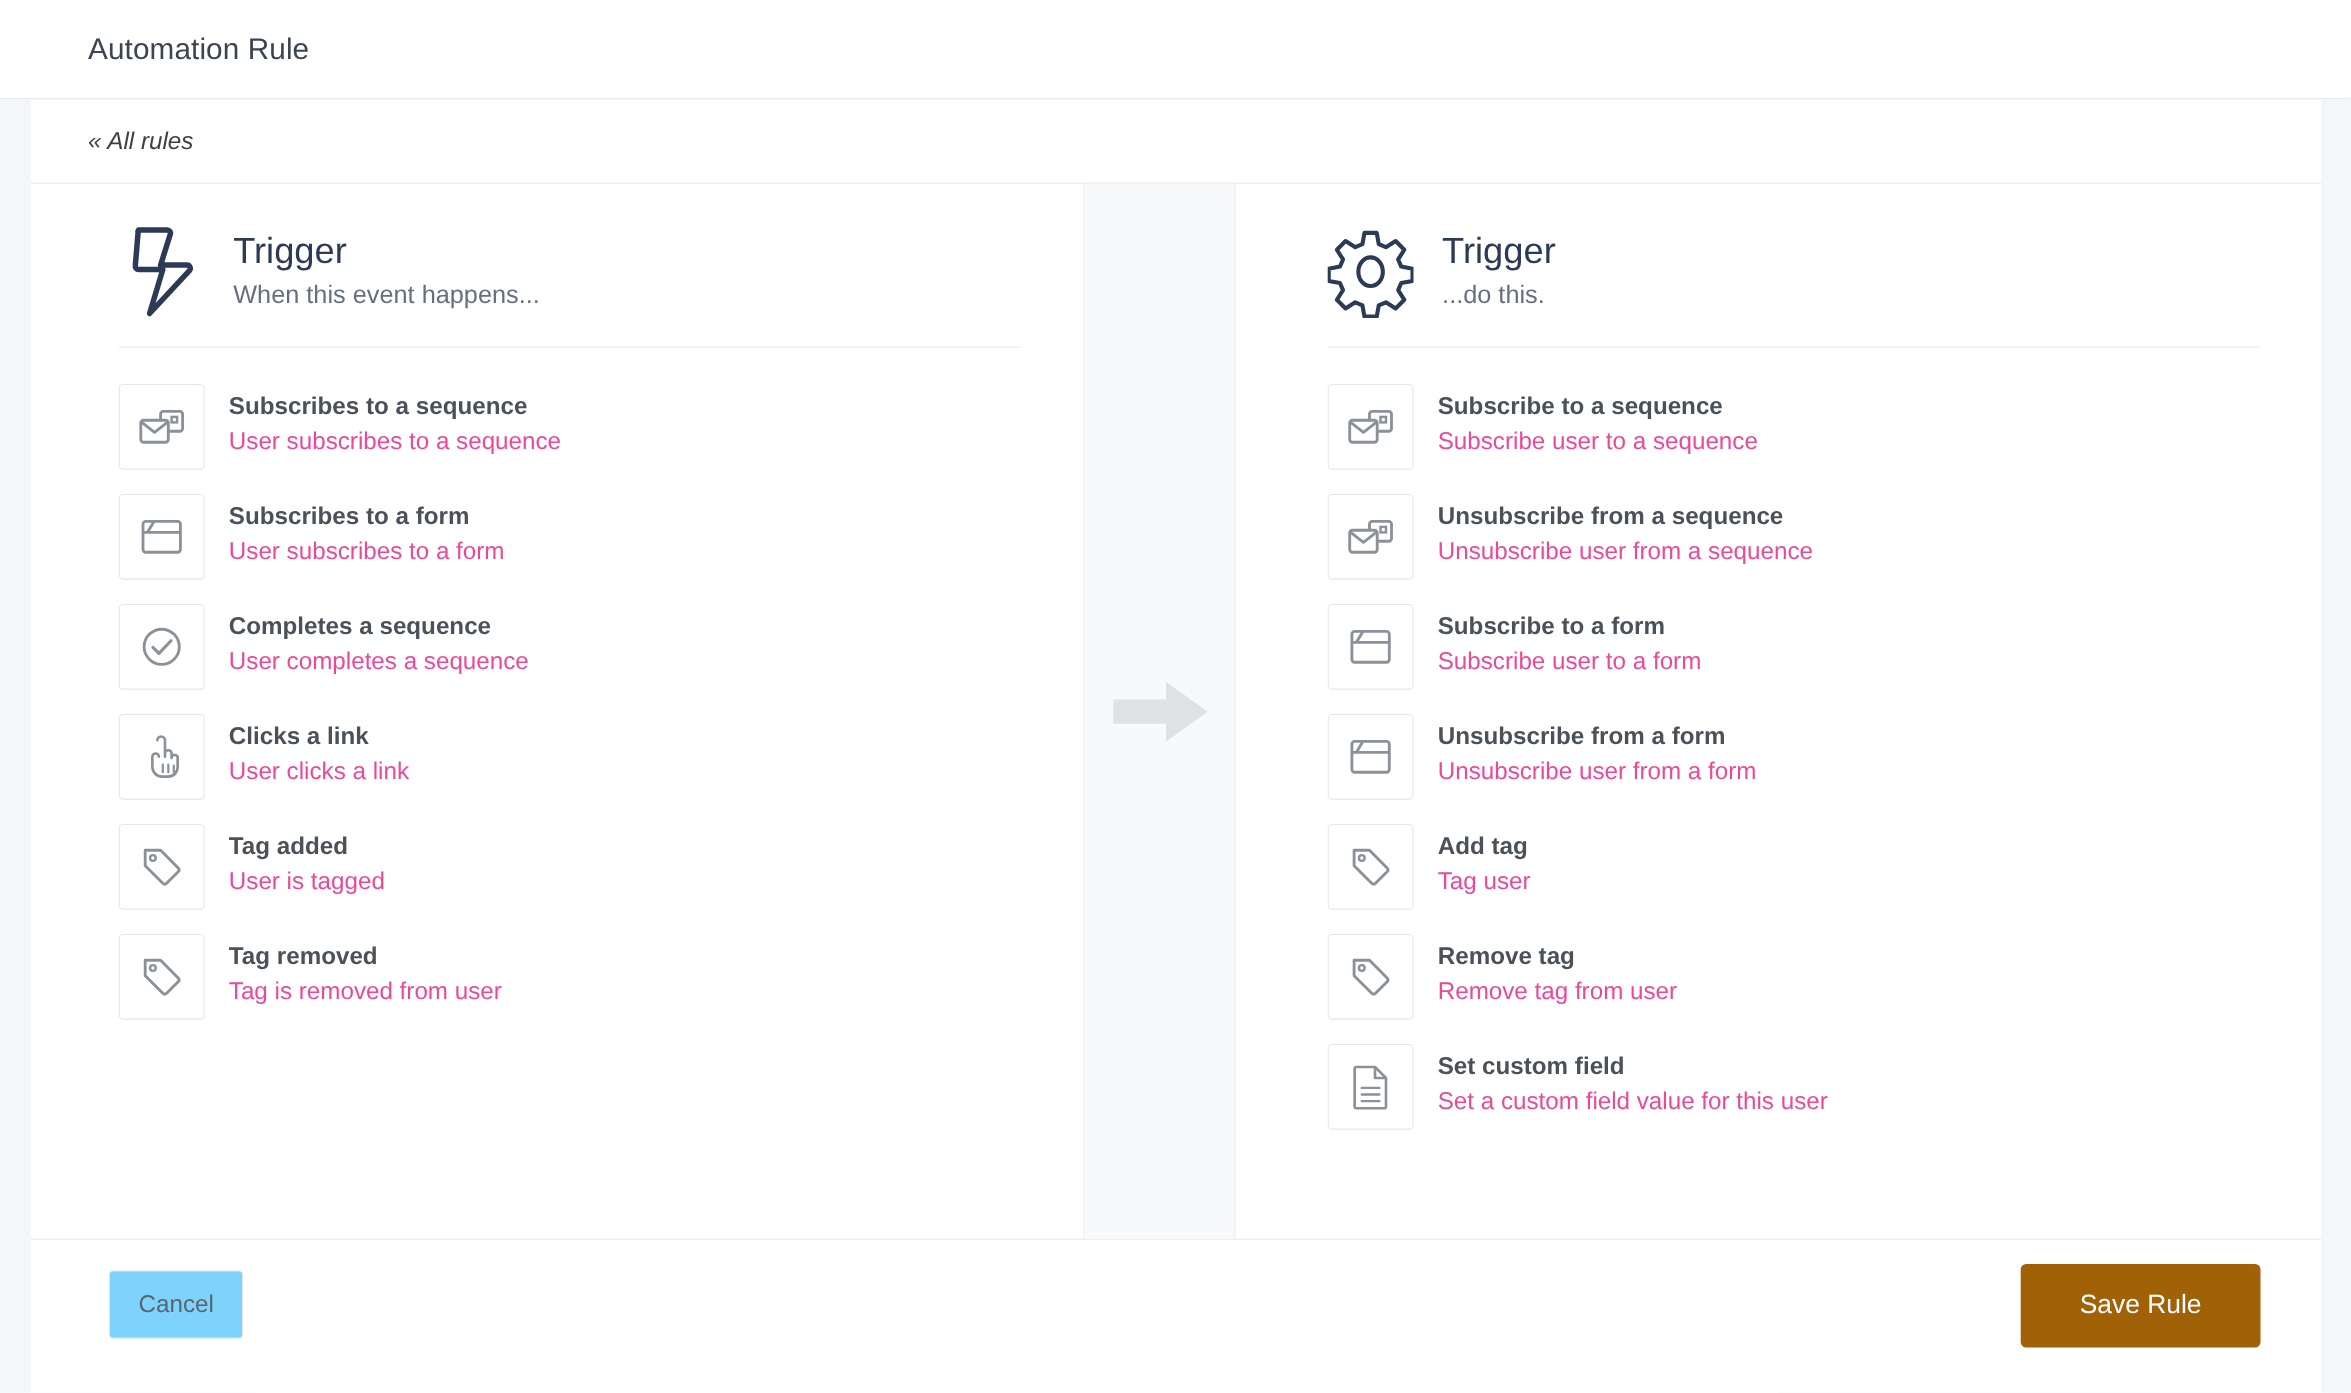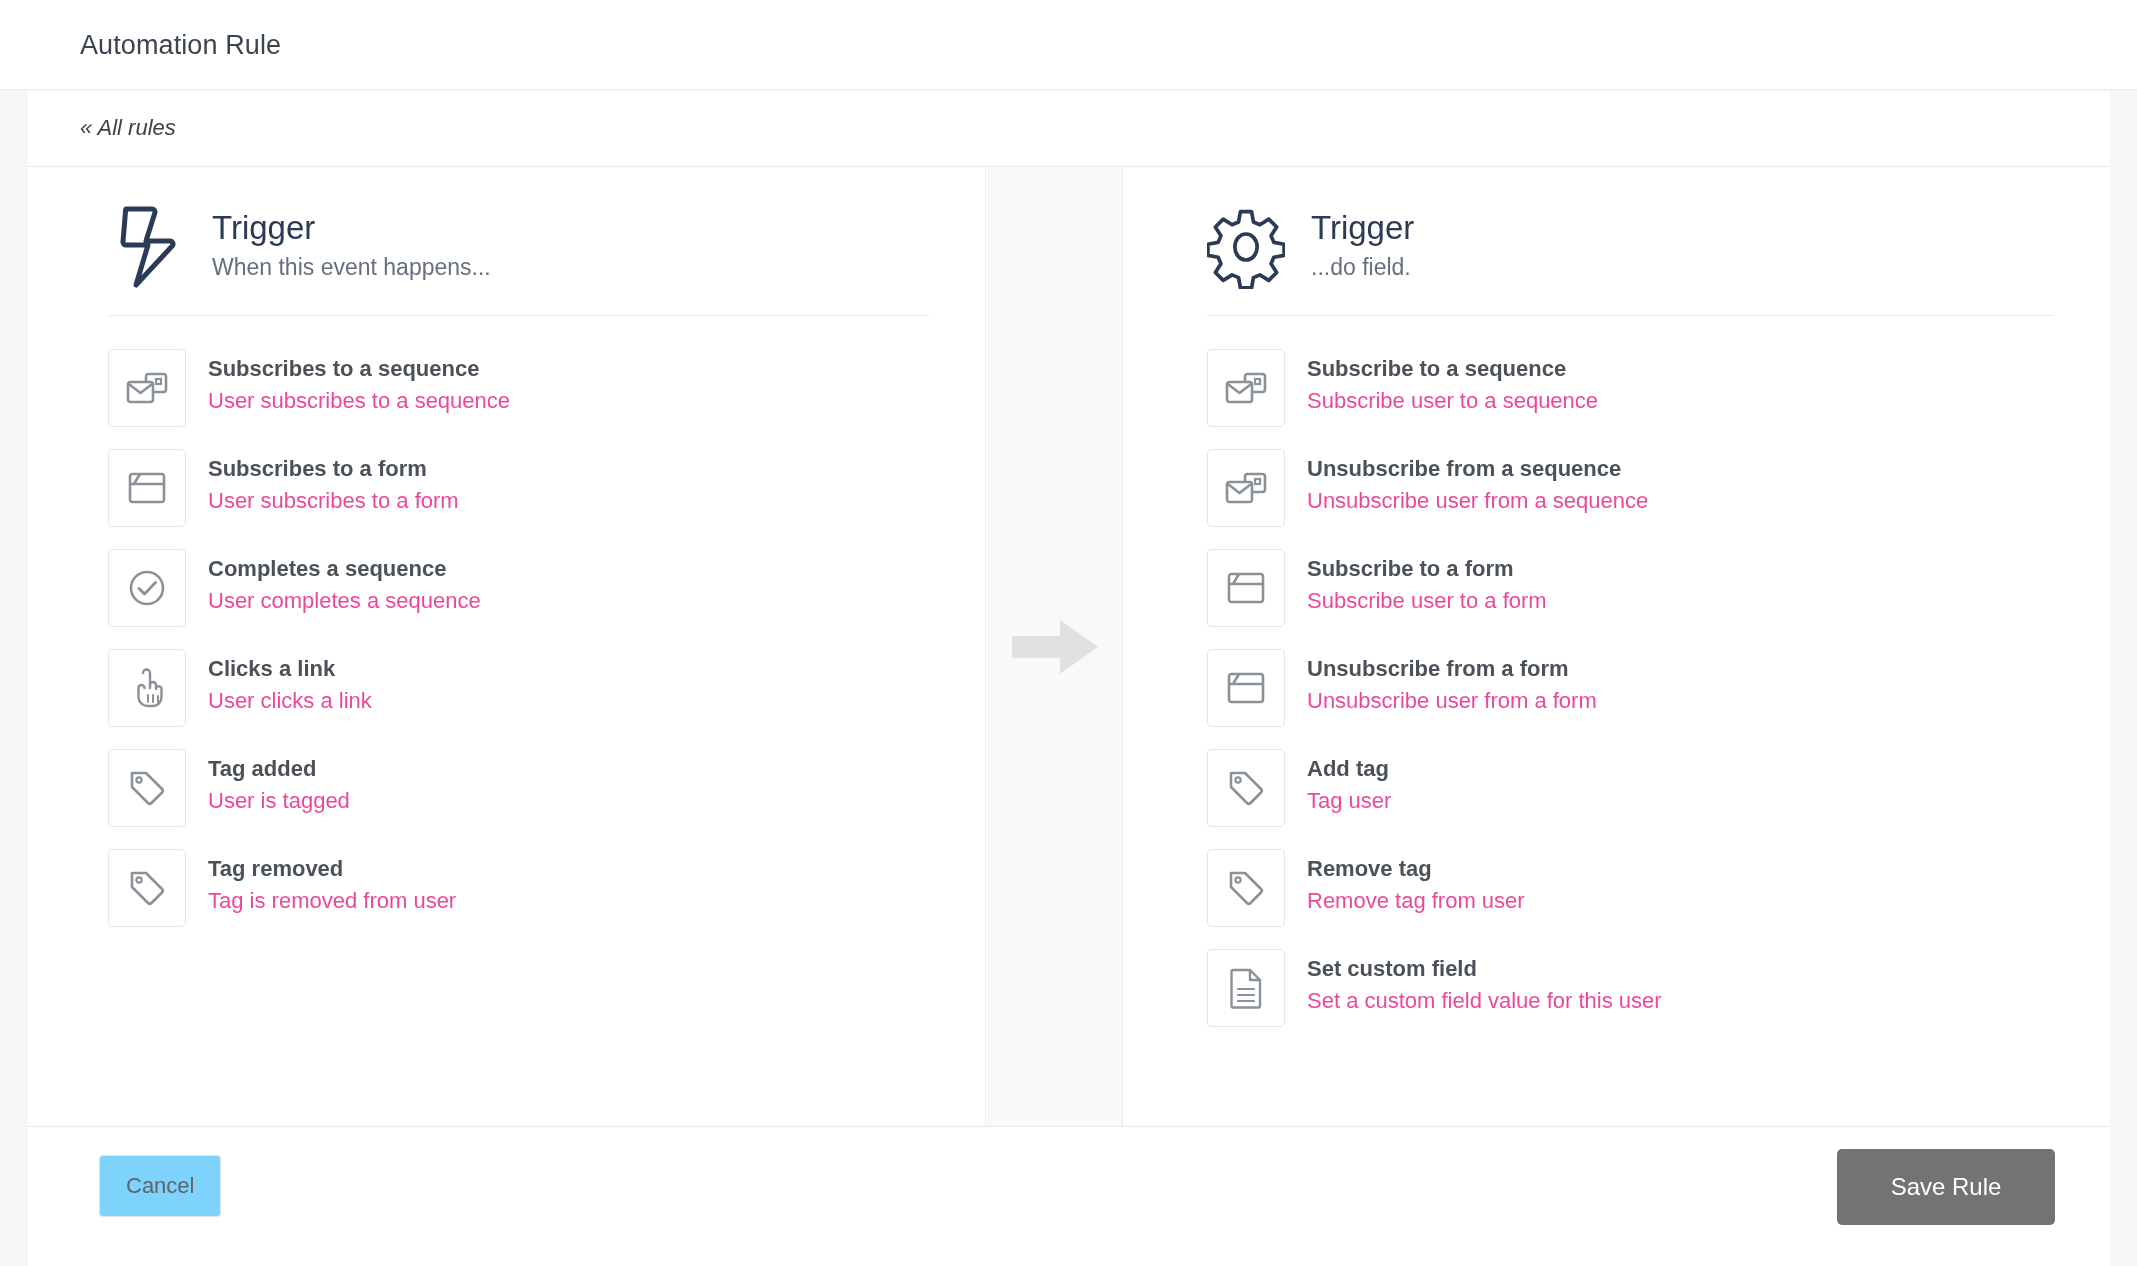--- a/index.html
+++ b/index.html
@@ -201,21 +201,21 @@
   .btn-save {
     position: absolute;
     right: 55px;
     top: 22px;
     width: 218px;
     height: 76px;
     line-height: 74px;
     text-align: center;
     font-size: 24px;
     color: #ffffff;
-    background: #737373;
+    background: #a16207;
     border: none;
     border-radius: 5px;
     cursor: pointer;
     font-family: "Liberation Sans", sans-serif;
   }
 
   svg { display: block; }
 </style>
 </head>
 <body>
@@ -345,21 +345,21 @@
       <div class="panel-inner">
         <div class="panel-head">
           <div class="head-icon">
             <svg width="84" height="84" viewBox="0 0 84 84">
               <path d="M36 4 h12 l2 11 7 3 9.5 -6 8.5 8.5 -6 9.5 3 7 11 2 v12 l-11 2 -3 7 6 9.5 -8.5 8.5 -9.5 -6 -7 3 -2 11 h-12 l-2 -11 -7 -3 -9.5 6 -8.5 -8.5 6 -9.5 -3 -7 -11 -2 v-12 l11 -2 3 -7 -6 -9.5 8.5 -8.5 9.5 6 7 -3 z" fill="none" stroke="#2b3a55" stroke-width="4" stroke-linejoin="round"></path>
               <ellipse cx="42" cy="42" rx="12" ry="14" fill="none" stroke="#2b3a55" stroke-width="4"></ellipse>
             </svg>
           </div>
           <div class="head-text">
             <h2>Trigger</h2>
-            <div class="head-sub">...do field.</div>
+            <div class="head-sub">...do this.</div>
           </div>
         </div>
 
         <div class="option-list">
 
           <div class="option-item">
             <div class="option-icon-box">
               <svg width="44" height="40" viewBox="0 0 44 40">
                 <rect x="21" y="6" width="20" height="18" rx="2.5" fill="none" stroke="#8a9199" stroke-width="2.6"></rect>
                 <rect x="31" y="11" width="5" height="5" fill="none" stroke="#8a9199" stroke-width="2.2"></rect>

